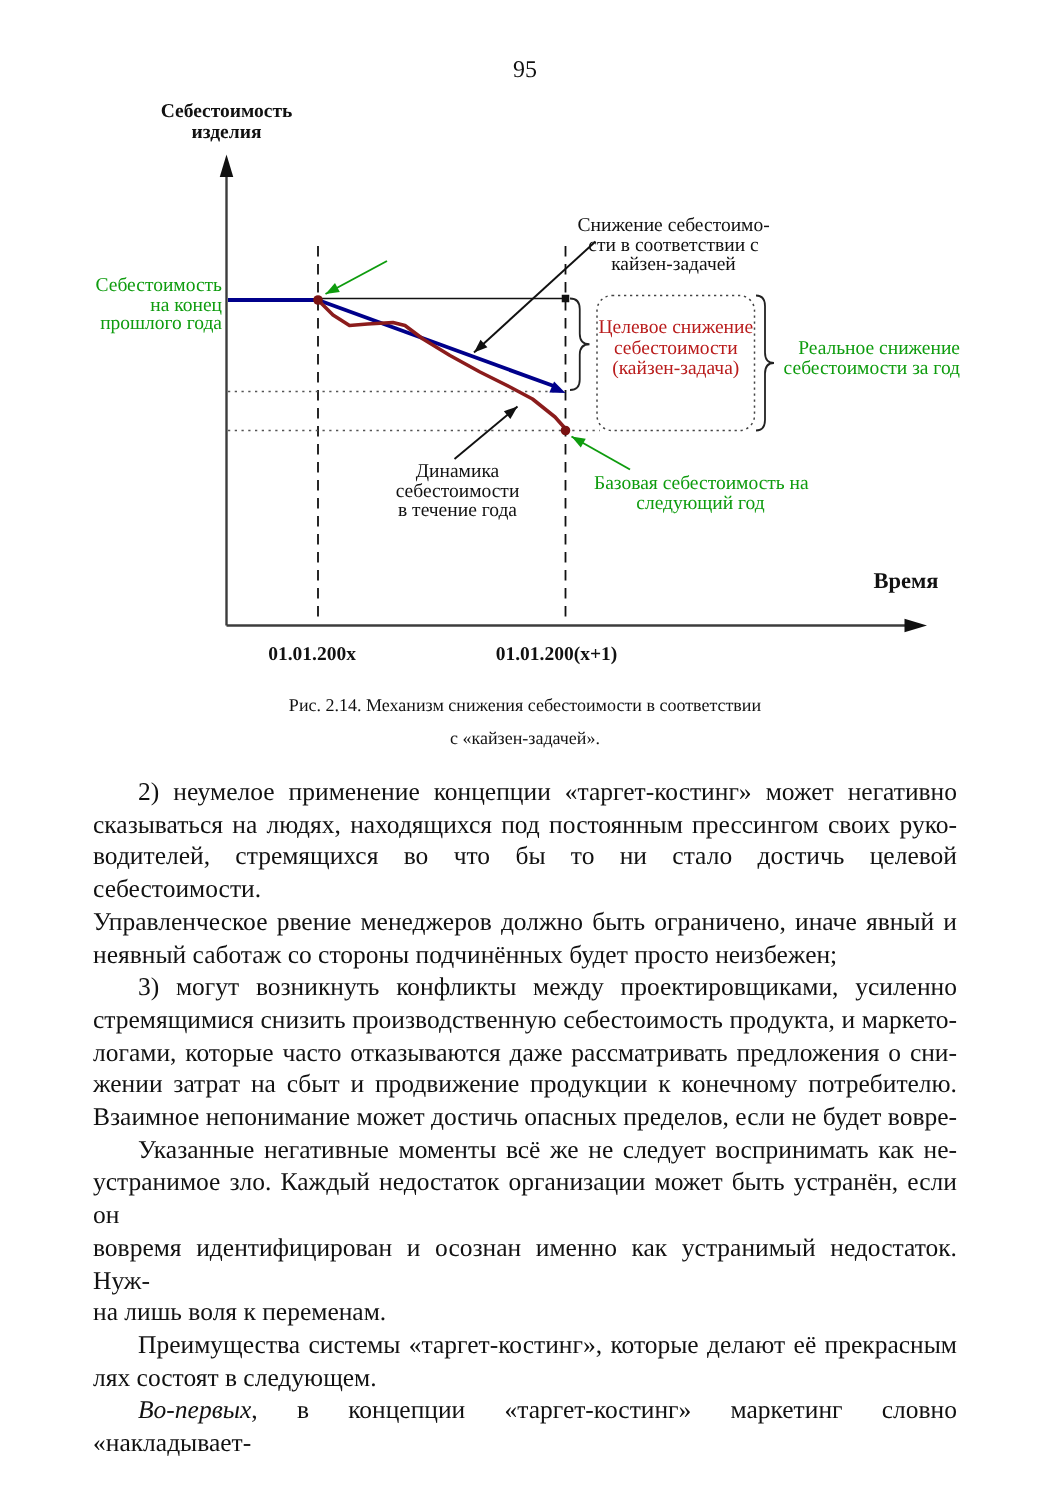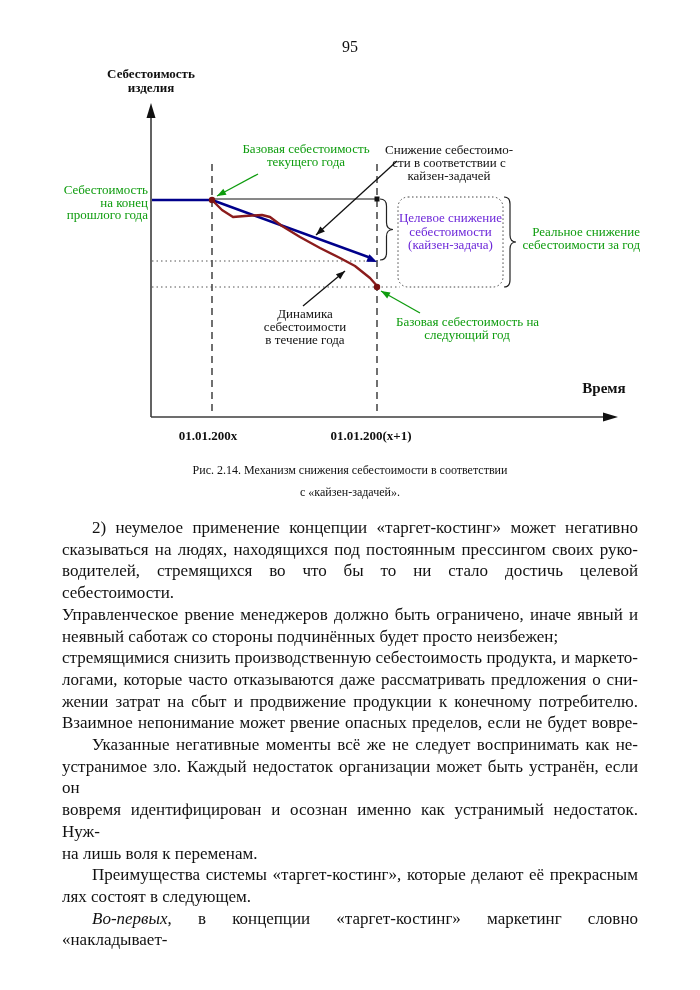--- a/index.html
+++ b/index.html
@@ -4,21 +4,21 @@
 <style>
   html,body{margin:0;padding:0;background:#e8e8e8;}
   .page{position:relative;width:700px;height:990px;background:#ffffff;margin:0 auto;
         font-family:"Liberation Serif", serif;color:#111;overflow:hidden;}
   .abs{position:absolute;}
   .page-number{left:0;top:38px;width:700px;text-align:center;font-size:16px;}
   #fig-svg{left:0;top:0;width:700px;height:450px;}
   .fig-label{font-size:13px;line-height:13px;text-align:center;}
   .fig-label div{white-space:nowrap;}
   .green{color:#0e9c0e;}
-  .navy{color:#6d28d9;}
+  .navy{color:#b91c1c;}
   .bold{font-weight:bold;}
   .y-axis-label{left:86px;top:67px;width:130px;line-height:14px;}
   .left-label{left:54px;top:184px;width:94px;text-align:right;line-height:12.6px;}
   .base-current{left:238px;top:142px;width:136px;}
   .reduction-label{left:385px;top:143px;width:128px;}
   .target-box{left:397px;top:197px;width:107px;height:90px;box-sizing:border-box;padding-top:14px;line-height:13.6px;}
   .real-reduction{left:506px;top:225px;width:134px;text-align:right;}
   .dynamics-label{left:250px;top:307px;width:110px;}
   .base-next{left:396px;top:315px;width:142px;}
   .time-label{left:572px;top:382px;width:64px;font-size:15px;}
@@ -72,24 +72,20 @@
     <div>Себестоимость</div>
     <div>изделия</div>
   </div>
 
   <div class="abs fig-label green left-label">
     <div>Себестоимость</div>
     <div>на конец</div>
     <div>прошлого года</div>
   </div>
 
-  <div class="abs fig-label green base-current">
-    <div>Базовая себестоимость</div>
-    <div>текущего года</div>
-  </div>
 
   <div class="abs fig-label reduction-label">
     <div>Снижение себестоимо-</div>
     <div>сти в соответствии с</div>
     <div>кайзен-задачей</div>
   </div>
 
   <div class="abs fig-label navy target-box">
     <div>Целевое снижение</div>
     <div>себестоимости</div>
@@ -123,24 +119,25 @@
 
   <div id="body-text" class="abs body-text">
       <div class="para">
         <div class="line first"><span>2) неумелое применение концепции «таргет-костинг» может негативно</span></div>
         <div class="line"><span>сказываться на людях, находящихся под постоянным прессингом своих руко-</span></div>
         <div class="line"><span>водителей, стремящихся во что бы то ни стало достичь целевой себестоимости.</span></div>
         <div class="line"><span>Управленческое рвение менеджеров должно быть ограничено, иначе явный и</span></div>
         <div class="line last"><span>неявный саботаж со стороны подчинённых будет просто неизбежен;</span></div>
       </div>
       <div class="para">
+        <div class="line first"><span>3) могут возникнуть конфликты между проектировщиками, усиленно</span></div>
         <div class="line"><span>стремящимися снизить производственную себестоимость продукта, и маркето-</span></div>
         <div class="line"><span>логами, которые часто отказываются даже рассматривать предложения о сни-</span></div>
         <div class="line"><span>жении затрат на сбыт и продвижение продукции к конечному потребителю.</span></div>
-        <div class="line"><span>Взаимное непонимание может рвение опасных пределов, если не будет вовре-</span></div>
+        <div class="line"><span>Взаимное непонимание может достичь опасных пределов, если не будет вовре-</span></div>
       </div>
       <div class="para">
         <div class="line first"><span>Указанные негативные моменты всё же не следует воспринимать как не-</span></div>
         <div class="line"><span>устранимое зло. Каждый недостаток организации может быть устранён, если он</span></div>
         <div class="line"><span>вовремя идентифицирован и осознан именно как устранимый недостаток. Нуж-</span></div>
         <div class="line last"><span>на лишь воля к переменам.</span></div>
       </div>
       <div class="para">
         <div class="line first"><span>Преимущества системы «таргет-костинг», которые делают её прекрасным</span></div>
         <div class="line last"><span>лях состоят в следующем.</span></div>

